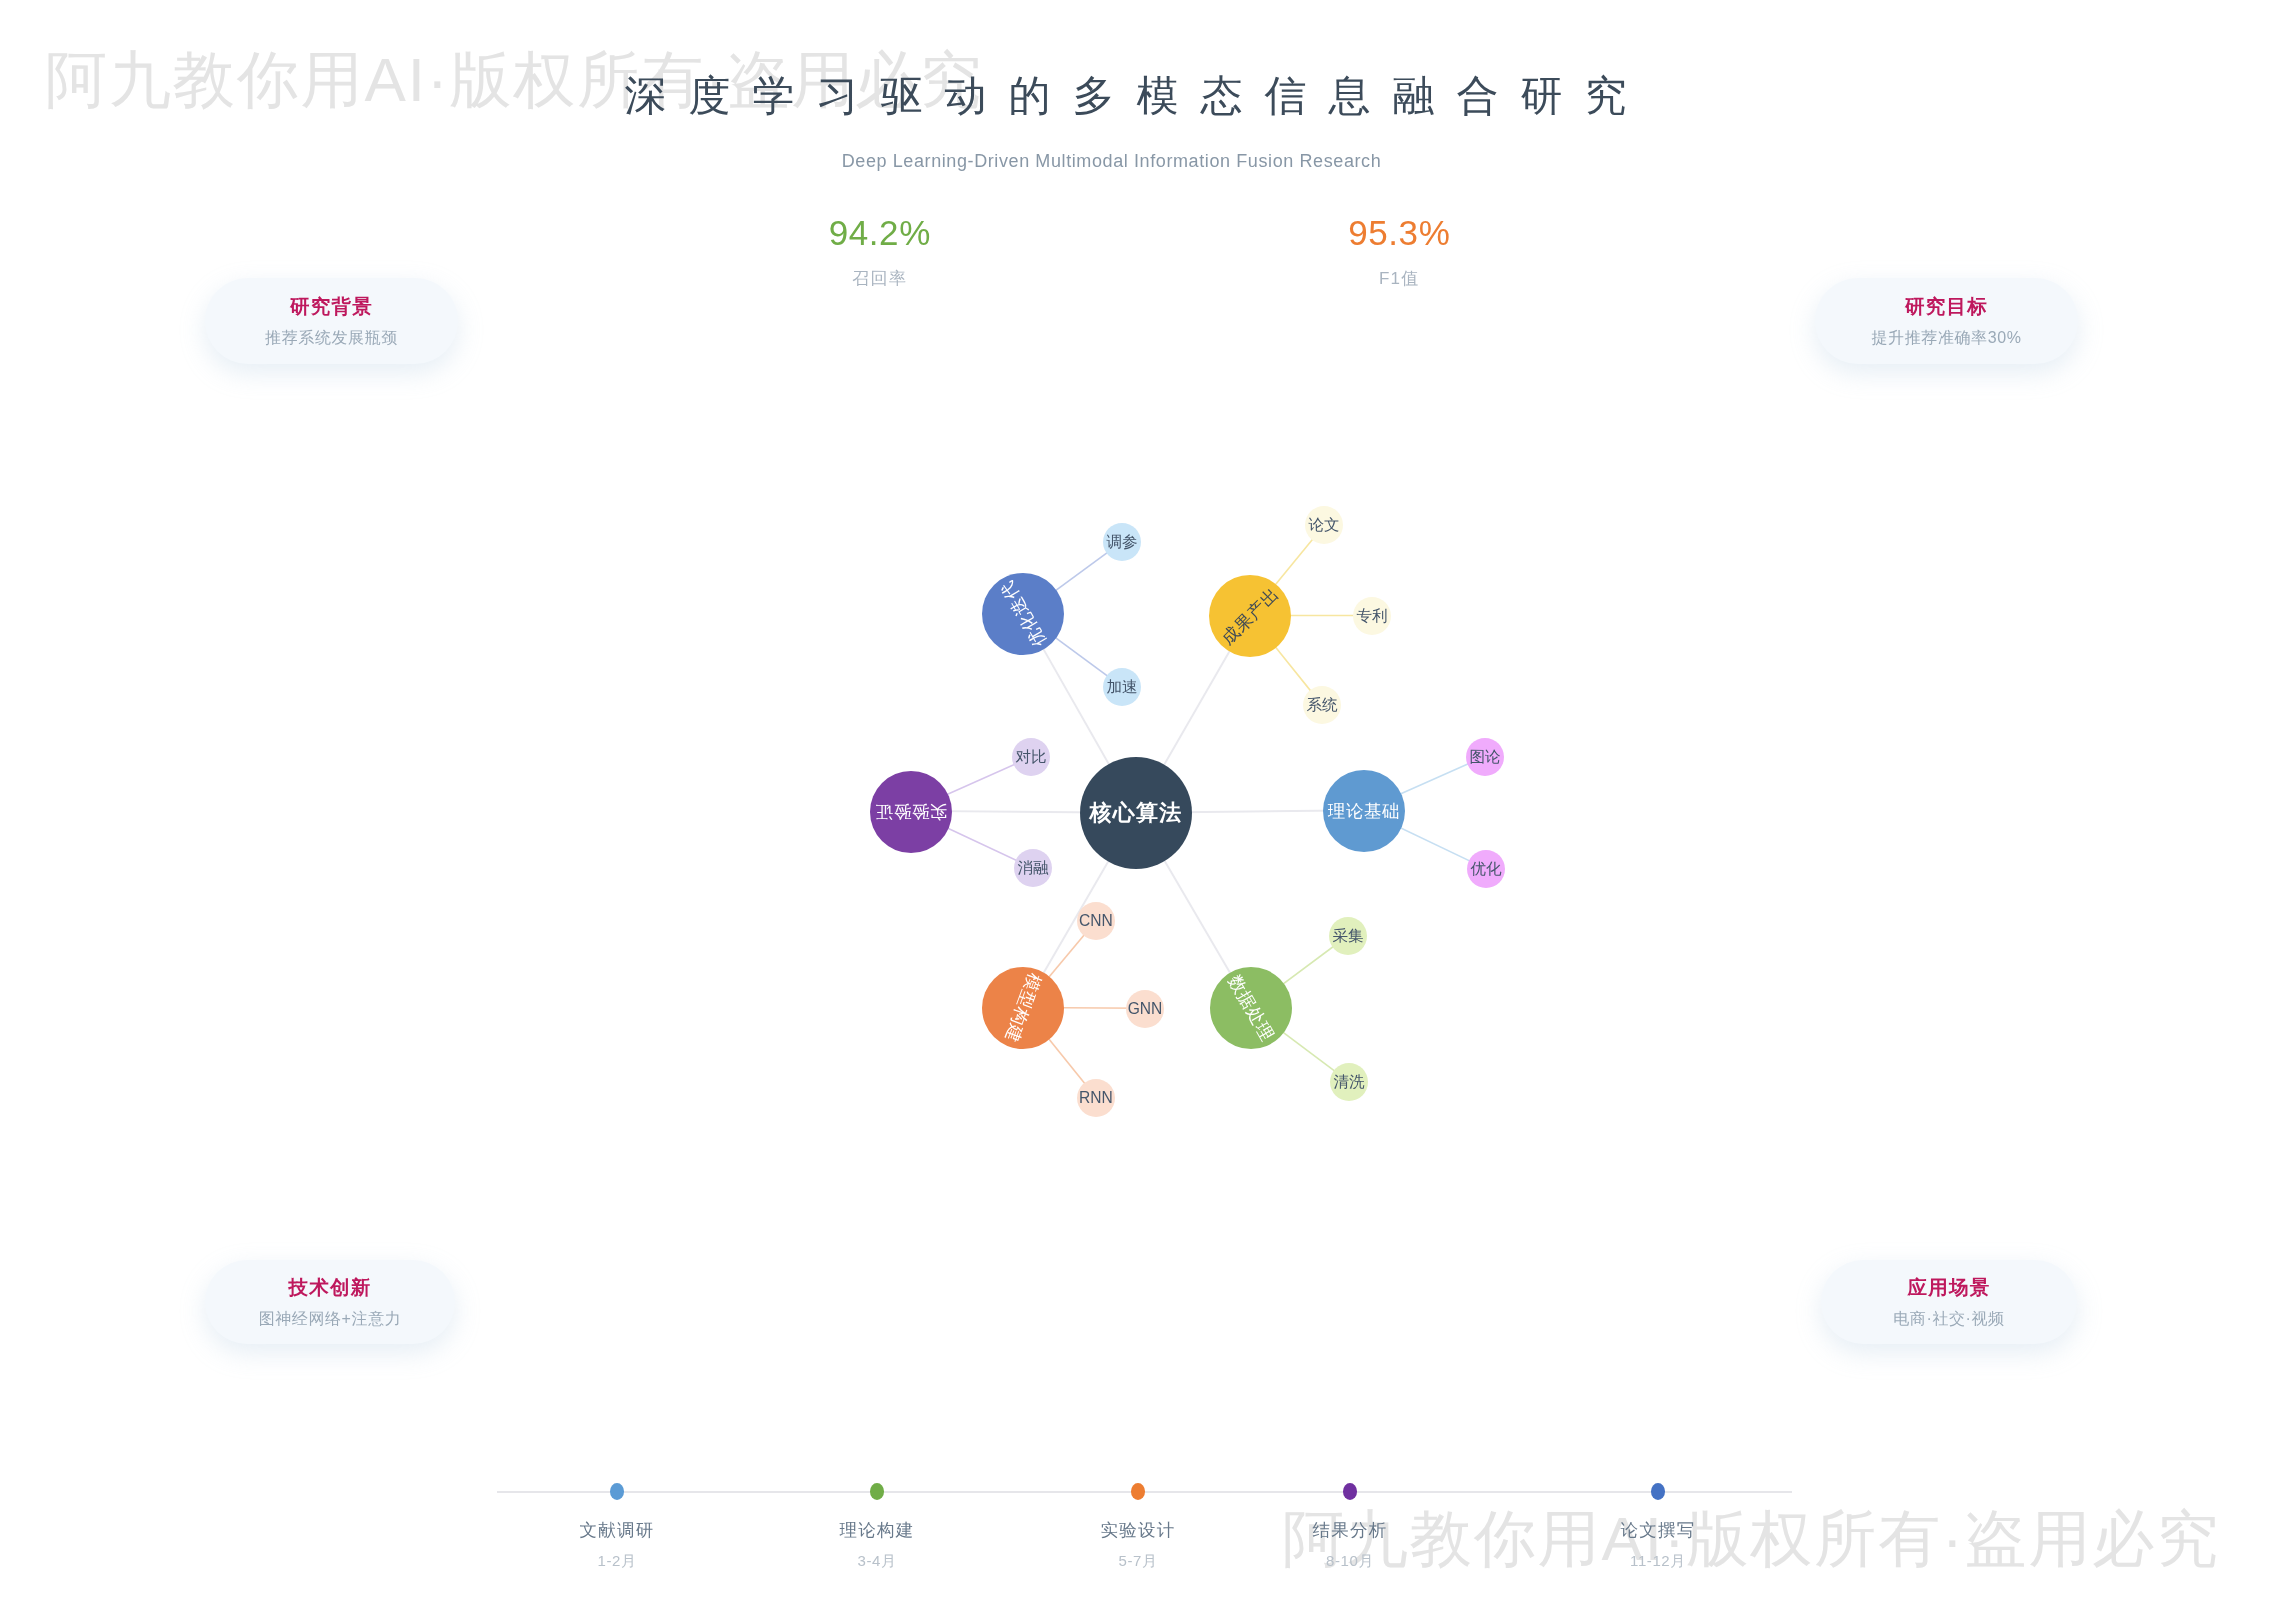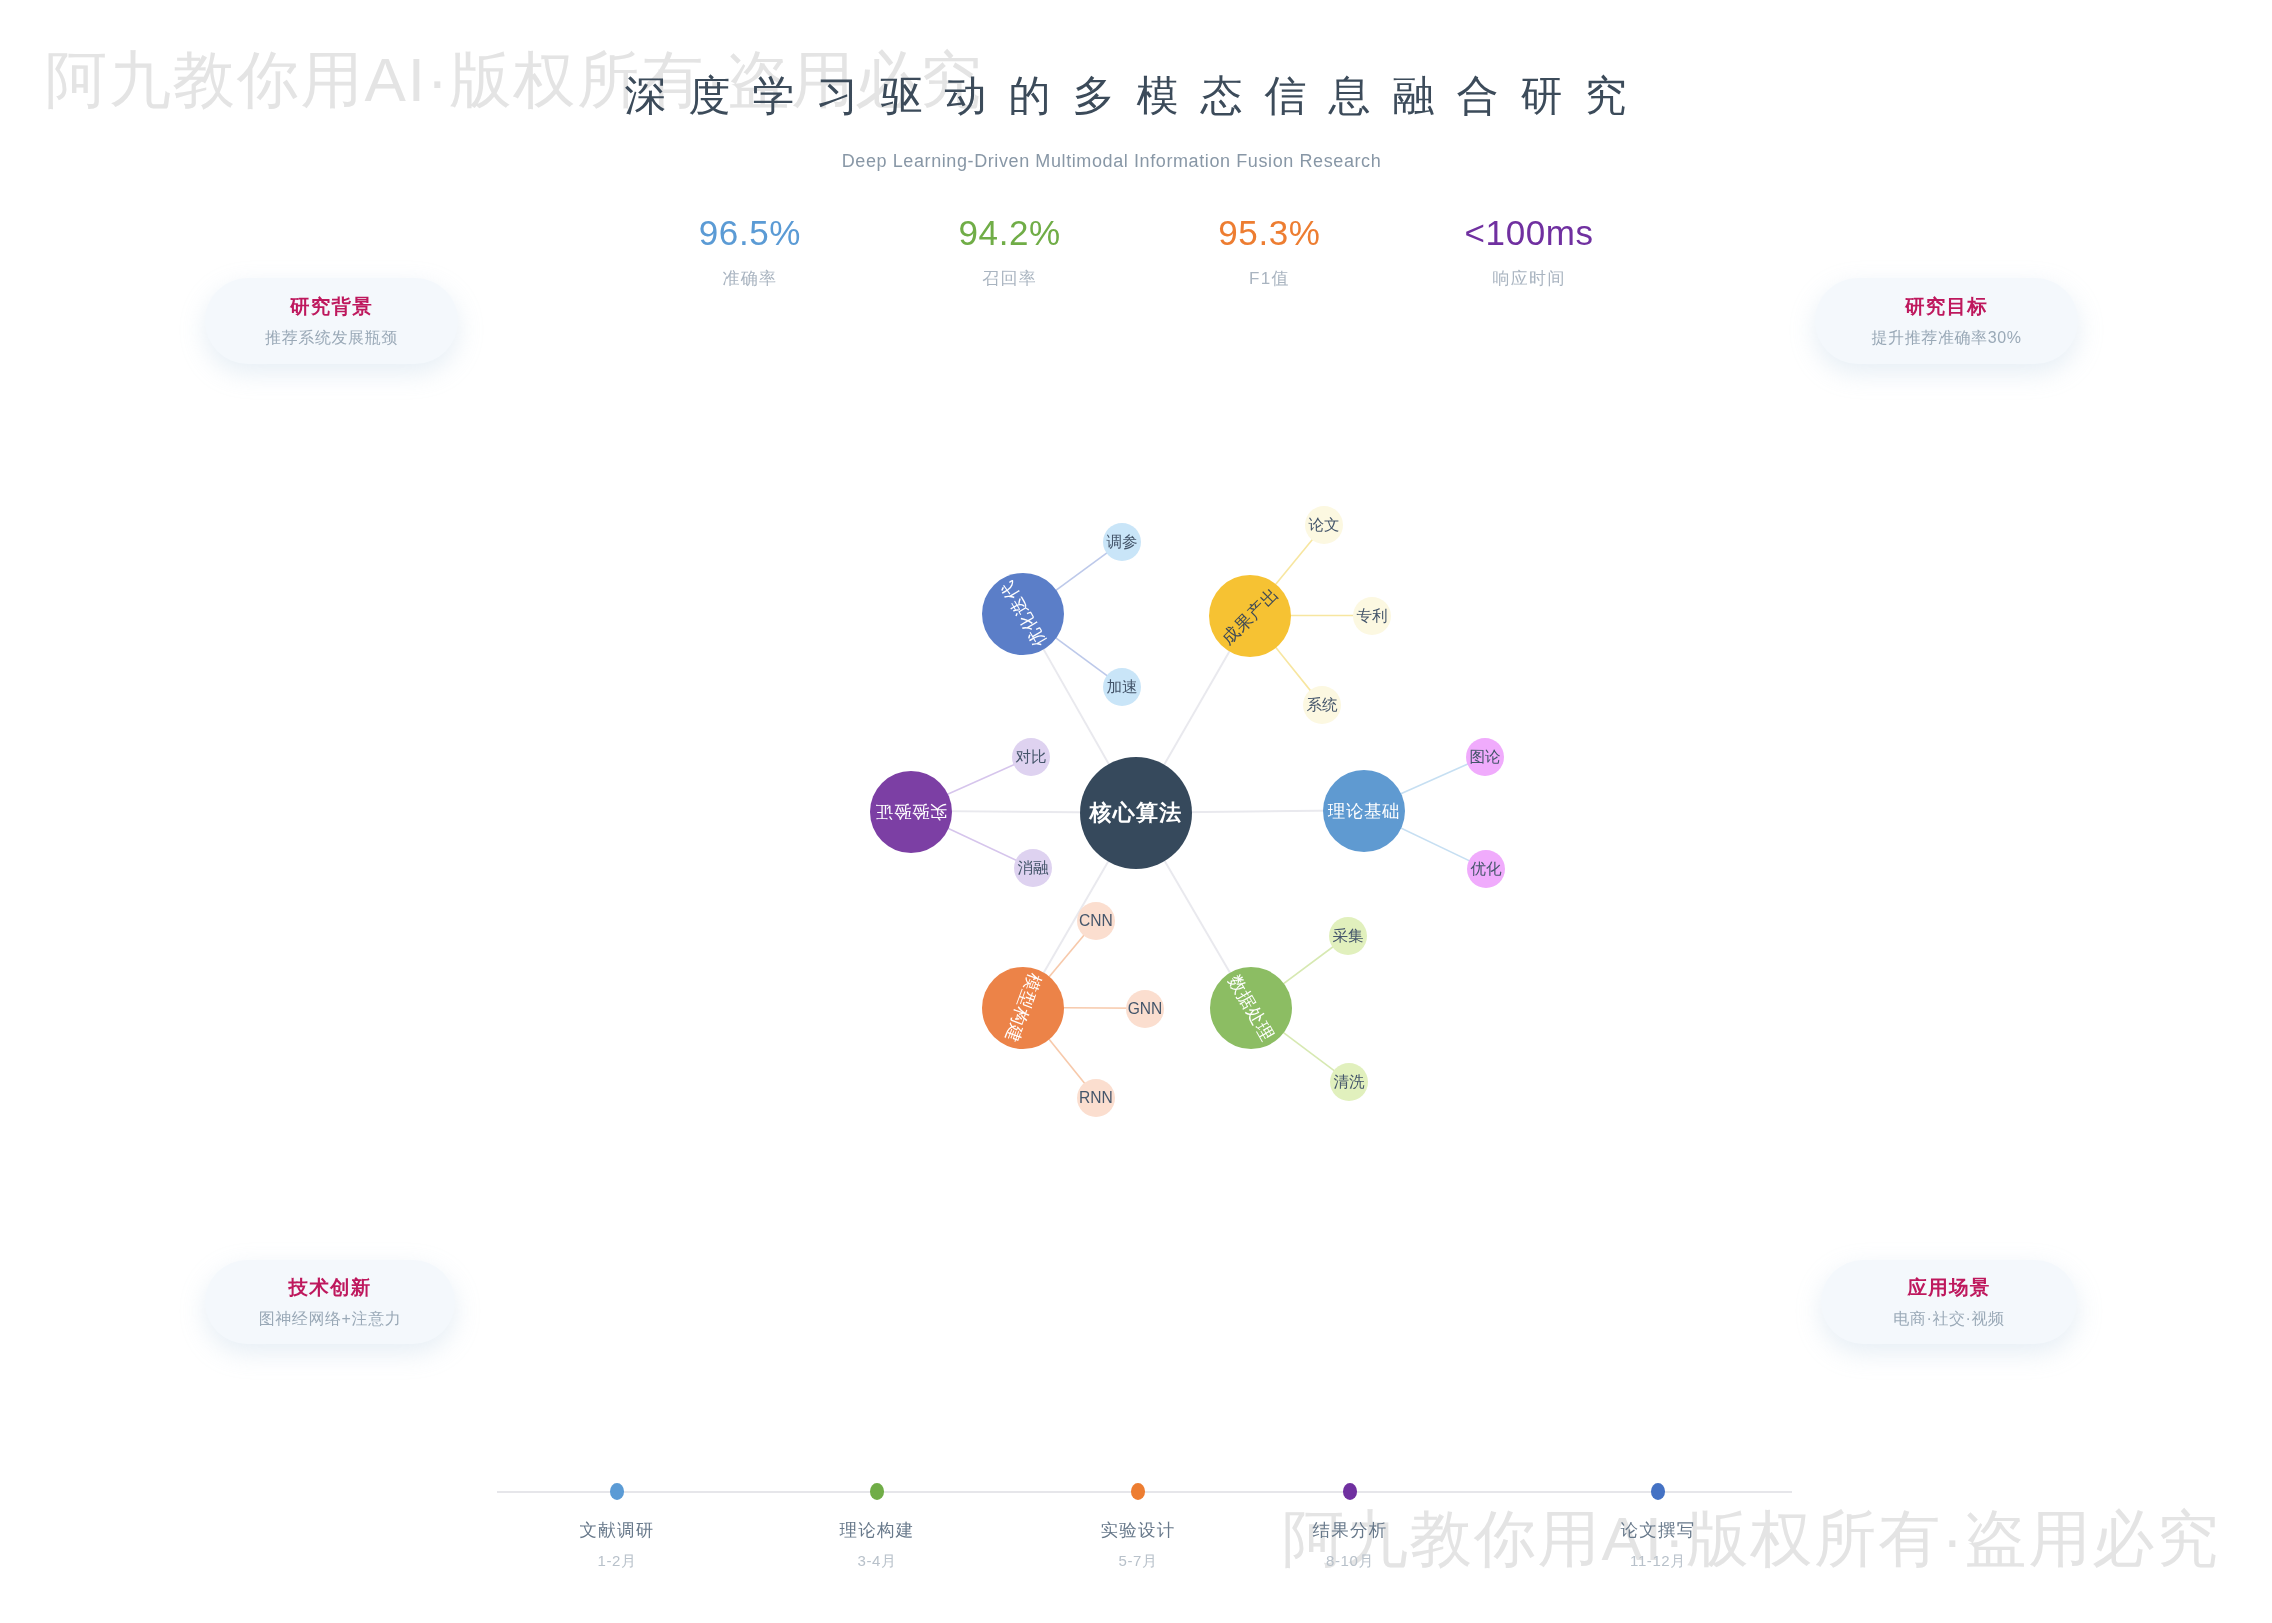--- a/index.html
+++ b/index.html
@@ -71,34 +71,26 @@
 <body>
 
 <div class="wm wm-top">阿九教你用AI·版权所有·盗用必究</div>
 <div class="wm wm-bottom">阿九教你用AI·版权所有·盗用必究</div>
 
 <div class="title">深度学习驱动的多模态信息融合研究</div>
 <div class="subtitle">Deep Learning-Driven Multimodal Information Fusion Research</div>
 
 <div class="stats">
   <div class="stat">
-    <div class="stat-value c0">96.5%</div>
-    <div class="stat-label">准确率</div>
-  </div>
-  <div class="stat">
     <div class="stat-value c1">94.2%</div>
     <div class="stat-label">召回率</div>
   </div>
   <div class="stat">
     <div class="stat-value c2">95.3%</div>
     <div class="stat-label">F1值</div>
-  </div>
-  <div class="stat">
-    <div class="stat-value c3">&lt;100ms</div>
-    <div class="stat-label">响应时间</div>
   </div>
 </div>
 
 <div class="card card-tl">
   <div class="card-title">研究背景</div>
   <div class="card-sub">推荐系统发展瓶颈</div>
 </div>
 <div class="card card-tr">
   <div class="card-title">研究目标</div>
   <div class="card-sub">提升推荐准确率30%</div>

